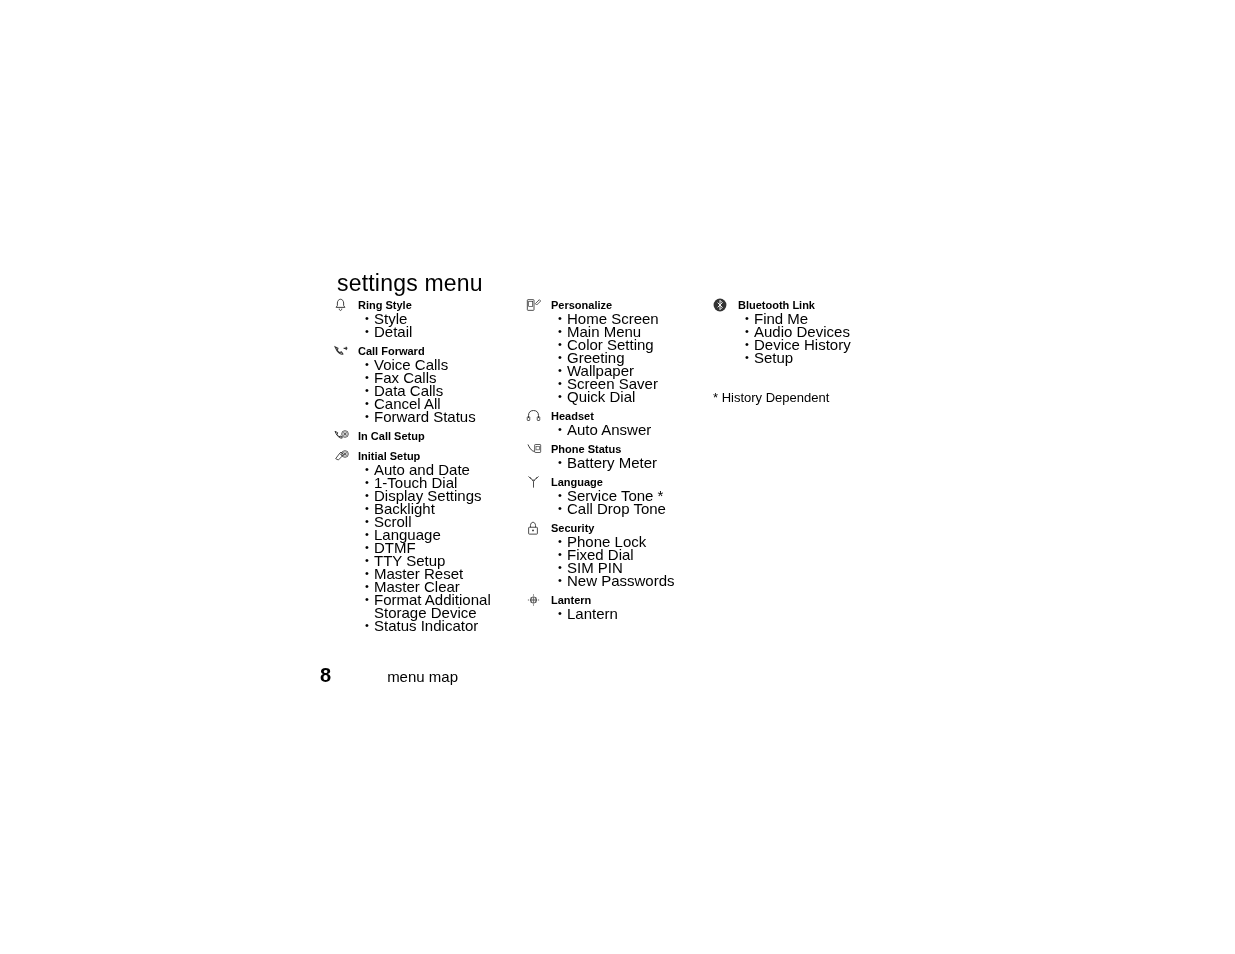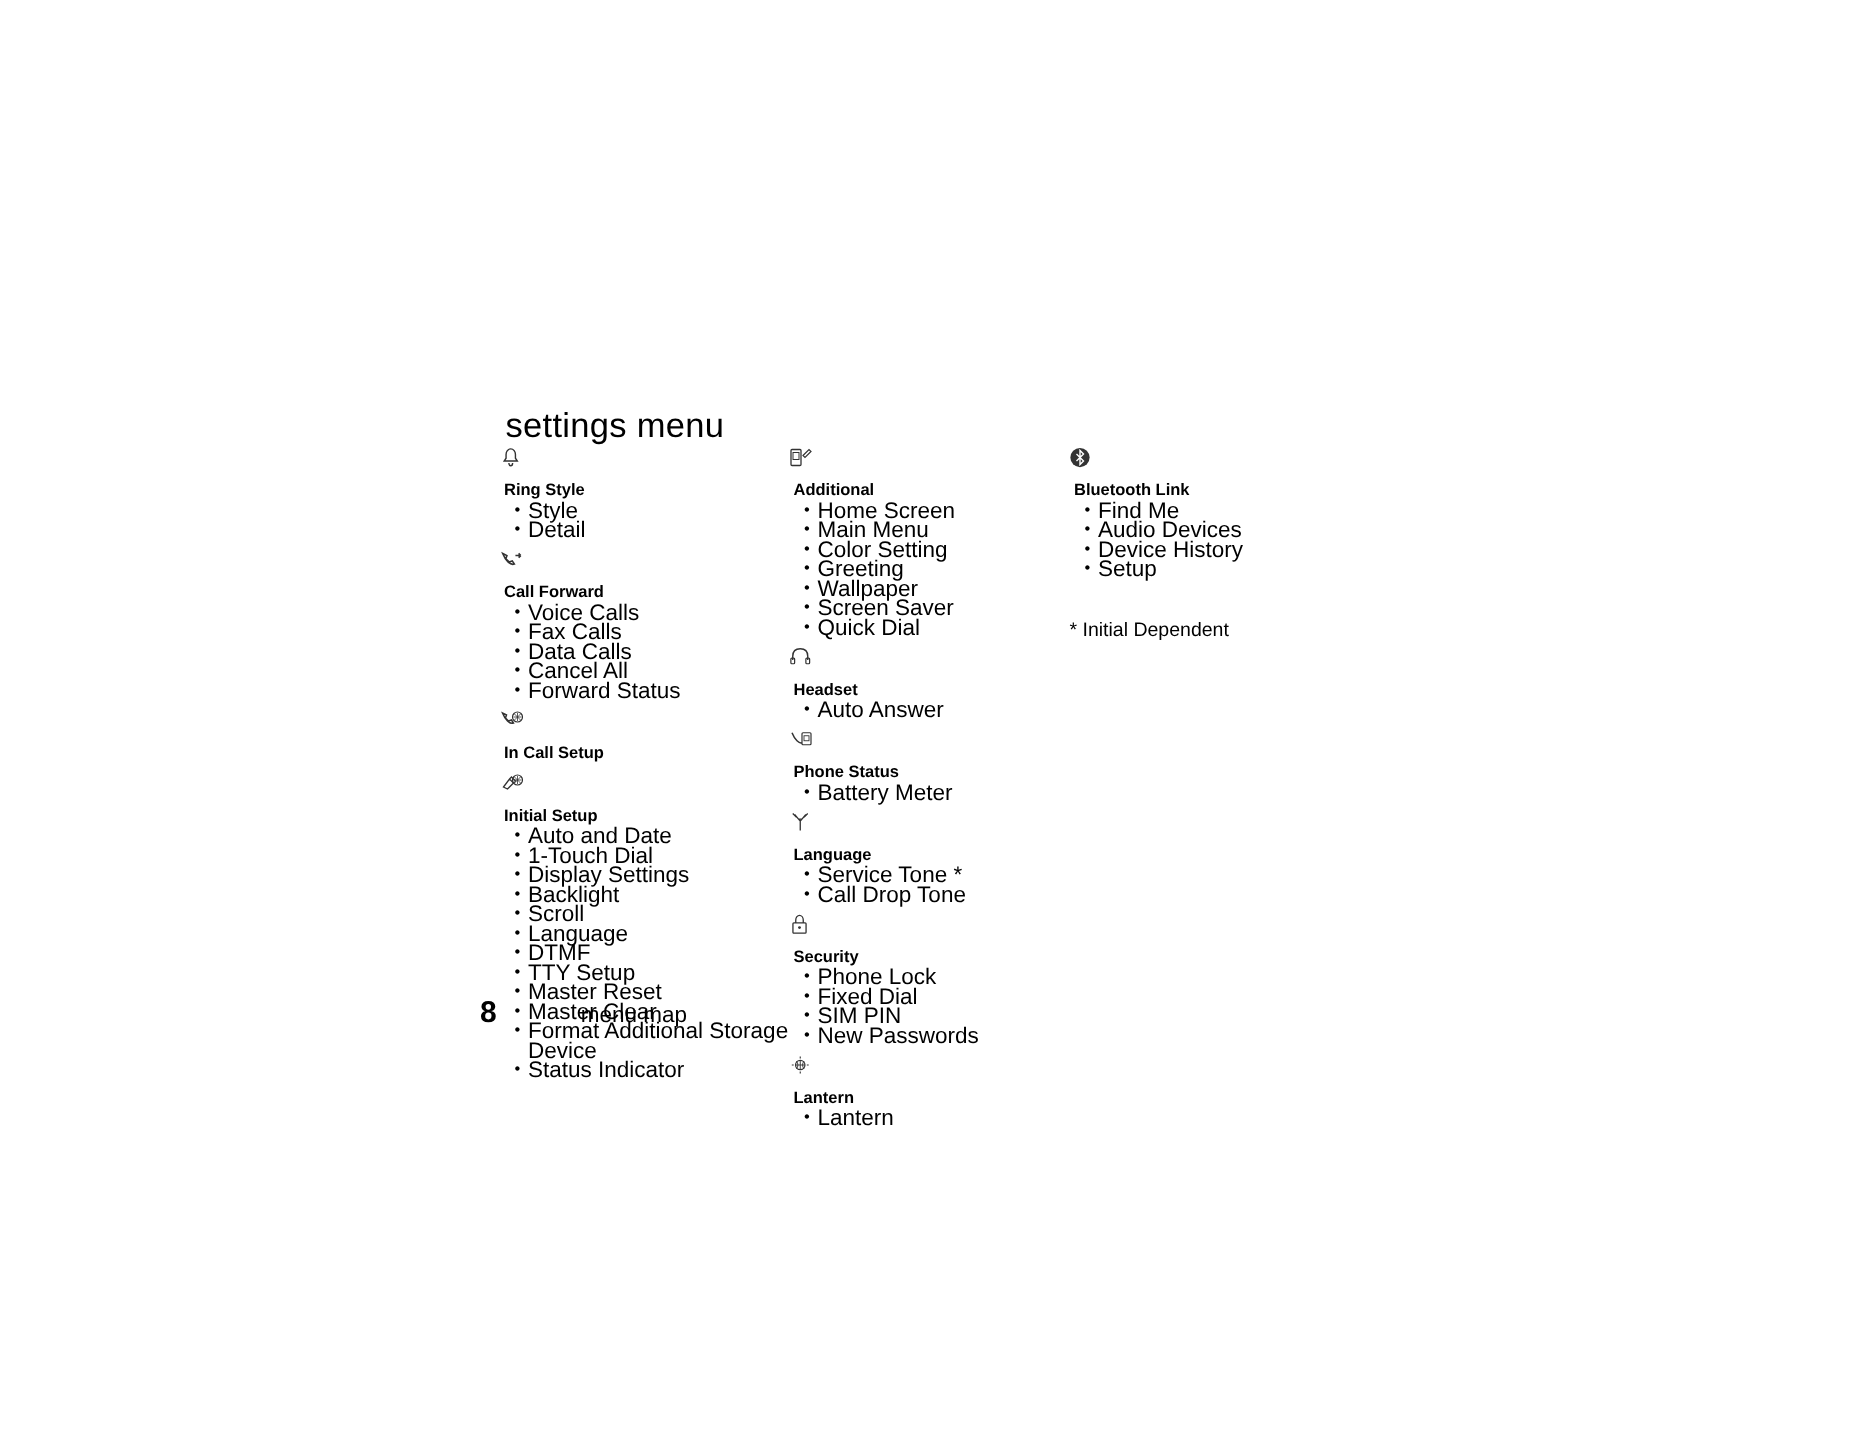--- a/index.html
+++ b/index.html
@@ -33,21 +33,21 @@
   }
   .col {
     display: flex;
     flex-direction: column;
   }
   .col1 { width: 193px; }
   .col2 { width: 187px; }
   .col3 { width: 200px; }
   .section {
     display: flex;
-    flex-direction: column;
+    flex-direction: row;
     margin-bottom: 6px;
   }
   .icon-slot {
     width: 22px;
     flex: 0 0 22px;
     padding-top: 0px;
   }
   .icon-slot svg {
     display: block;
   }
@@ -190,21 +190,21 @@
 
       <div class="section">
         <div class="icon-slot">
           <svg width="16" height="14" viewBox="0 0 24 20">
               <rect x="2" y="2" width="10" height="16" rx="1" fill="none" stroke="#333" stroke-width="1.3"></rect>
               <rect x="4" y="5" width="6" height="7" fill="none" stroke="#333" stroke-width="1"></rect>
               <path d="M14 8 L20 2 L22 4 L16 10 Z" fill="none" stroke="#333" stroke-width="1.2"></path>
             </svg>
         </div>
         <div class="section-body">
-          <div class="section-heading">Additional</div>
+          <div class="section-heading">Personalize</div>
           <ul class="items">
             <li>Home Screen</li>
             <li>Main Menu</li>
             <li>Color Setting</li>
             <li>Greeting</li>
             <li>Wallpaper</li>
             <li>Screen Saver</li>
             <li>Quick Dial</li>
           </ul>
         </div>
@@ -307,21 +307,21 @@
           <div class="section-heading">Bluetooth Link</div>
           <ul class="items">
             <li>Find Me</li>
             <li>Audio Devices</li>
             <li>Device History</li>
             <li>Setup</li>
           </ul>
         </div>
       </div>
 
-      <div class="footnote">* Initial Dependent</div>
+      <div class="footnote">* History Dependent</div>
 
     </div>
 
   </div>
 
   <div class="footer">
     <div class="page-num">8</div>
     <div class="footer-label">menu map</div>
   </div>
 

